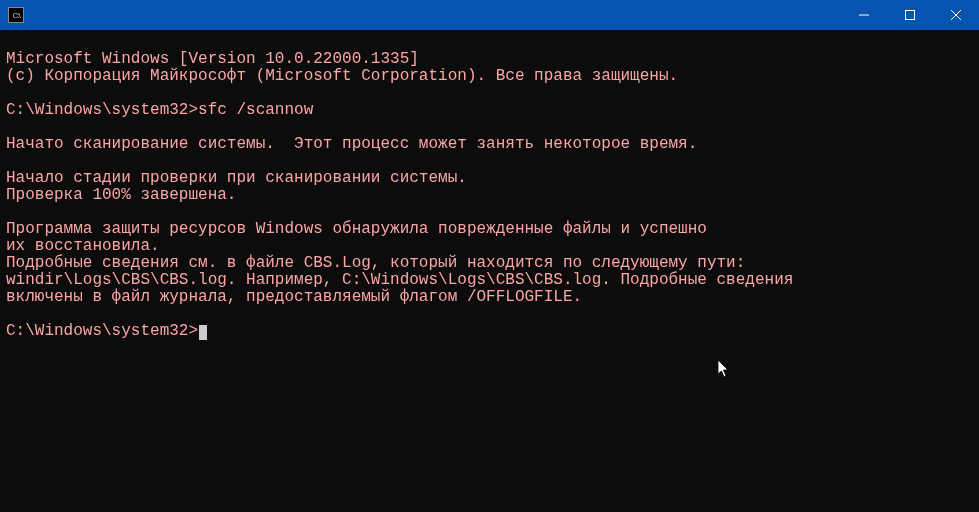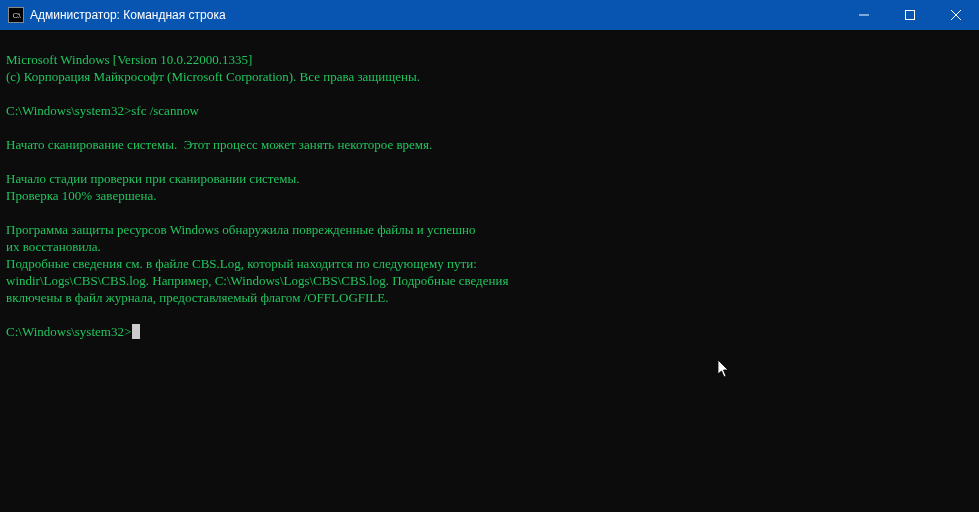--- a/index.html
+++ b/index.html
@@ -39,25 +39,25 @@
       width: 46px;
       height: 30px;
       display: flex;
       align-items: center;
       justify-content: center;
       color: #fff;
     }
     .titlebar-btn svg { width: 10px; height: 10px; }
     .terminal {
       padding: 4px 6px;
-      color: #22c55e;
-      font-size: 13px;
+      color: #fca5a5;
+      font-size: 16px;
       line-height: 17px;
       white-space: pre-wrap;
-      font-family: Liberation Serif, serif;
+      font-family: Liberation Mono, monospace;
     }
     .cursor {
       position: absolute;
       left: 718px;
       top: 360px;
       width: 12px;
       height: 19px;
       pointer-events: none;
     }
     .prompt-line { display: inline; }
@@ -68,21 +68,20 @@
       background: #cccccc;
       vertical-align: text-bottom;
       margin-left: 1px;
     }
   </style>
 </head>
 <body>
 
 <div class="titlebar">
   <div class="titlebar-icon">C:\</div>
-  <div class="titlebar-title">Администратор: Командная строка</div>
   <div class="titlebar-spacer"></div>
   <div class="titlebar-btn">
     <svg viewBox="0 0 10 10">
         <line x1="0" y1="5" x2="10" y2="5" stroke="#fff" stroke-width="1"></line>
       </svg>
   </div>
   <div class="titlebar-btn">
     <svg viewBox="0 0 10 10">
         <rect x="0.5" y="0.5" width="9" height="9" fill="none" stroke="#fff" stroke-width="1"></rect>
       </svg>

